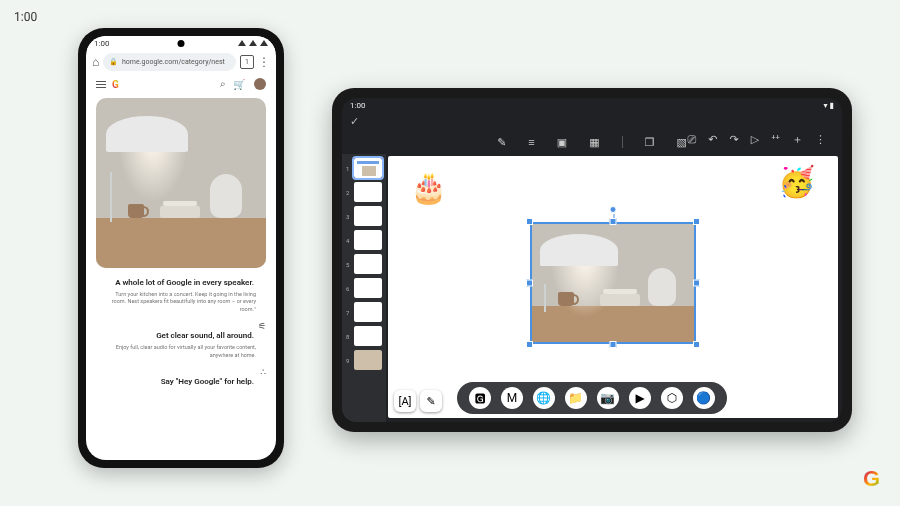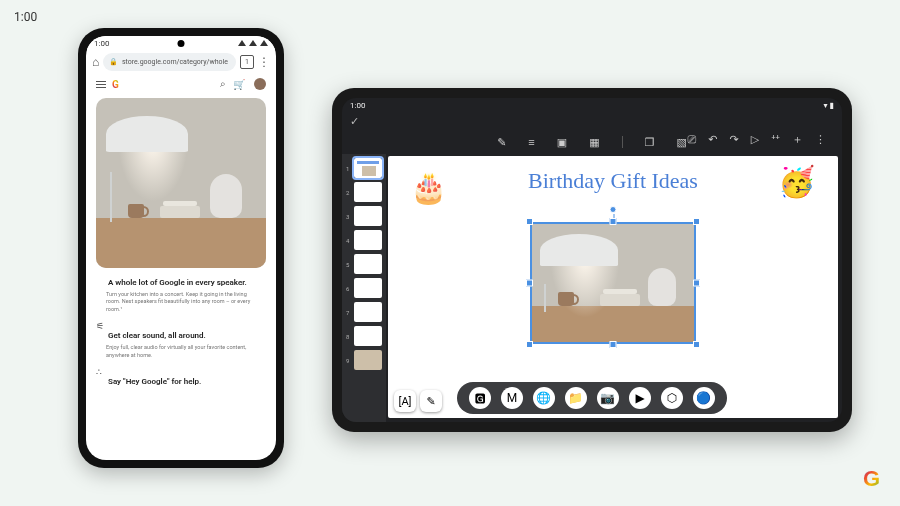--- a/index.html
+++ b/index.html
@@ -35,21 +35,21 @@
   .lock-ico{font-size:7px;}
   .url-square{width:14px;height:14px;border:1px solid #555;border-radius:2px;display:flex;align-items:center;justify-content:center;font-size:7px;color:#555;}
   .url-dots{font-size:12px;color:#555;line-height:8px;}
   .ph-sub { height:20px; display:flex; align-items:center; justify-content:space-between; padding:0 10px;}
   .ph-sub .left{display:flex;align-items:center;gap:6px;}
   .ham{display:flex;flex-direction:column;gap:2px;}
   .ham span{width:10px;height:1px;background:#555;}
   .g-logo-sm{font-weight:bold;font-size:10px;background:linear-gradient(45deg,#4285f4,#ea4335,#fbbc05,#34a853);-webkit-background-clip:text;color:transparent;}
   .ph-sub .right{display:flex;align-items:center;gap:8px;font-size:10px;color:#555;}
   .avatar{width:12px;height:12px;border-radius:50%;background:#8a6d5a;}
-  .ph-content{flex:1;overflow:hidden;padding:4px 10px 16px;text-align:left;}
+  .ph-content{flex:1;overflow:hidden;padding:4px 10px 16px;text-align:right;}
   .hero{width:100%;height:170px;border-radius:10px;overflow:hidden;position:relative;background:#c5c1b8;margin-bottom:10px;}
   .hero-bottom{position:absolute;bottom:0;left:0;right:0;height:50px;background:#b69370;}
   .lampbase{position:absolute;top:74px;left:14px;width:2px;height:50px;background:#cfd2d2;}
   .lampshade{position:absolute;top:18px;left:10px;width:82px;height:36px;border-radius:50% 50% 4% 4%;background:#e8e9e8;}
   .glow{position:absolute;top:44px;left:22px;width:70px;height:60px;background:radial-gradient(ellipse at top,#fff8ee 0%,transparent 70%);}
   .speaker{position:absolute;bottom:50px;right:24px;width:32px;height:44px;border-radius:16px 16px 10px 10px;background:#e4e2df;}
   .mug{position:absolute;bottom:50px;left:32px;width:16px;height:14px;border-radius:2px 2px 4px 4px;background:#9b7a5e;}
   .mug::after{content:"";position:absolute;right:-5px;top:2px;width:6px;height:7px;border:2px solid #9b7a5e;border-left:none;border-radius:0 6px 6px 0;}
   .books{position:absolute;bottom:50px;right:66px;width:40px;height:12px;background:#ddd9d0;border-radius:2px;}
   .books::before{content:"";position:absolute;top:-5px;left:3px;right:3px;height:5px;background:#e9e6de;border-radius:2px;}
@@ -127,21 +127,21 @@
       <div class="right">
         <span class="status-dot"></span>
         <span class="status-dot"></span>
         <span class="status-dot"></span>
       </div>
     </div>
     <div class="ph-url">
       <span class="url-back">⌂</span>
       <div class="url-pill">
         <span class="lock-ico">🔒</span>
-        <span>store.google.com/category/whole</span>
+        <span>home.google.com/category/nest</span>
       </div>
       <div class="url-square">1</div>
       <span class="url-dots">⋮</span>
     </div>
     <div class="ph-sub">
       <div class="left">
         <div class="ham">
             <span></span>
             <span></span>
             <span></span>
@@ -233,21 +233,20 @@
           <div class="thumb">
             <span class="n">8</span>
             <div class="box"></div>
           </div>
           <div class="thumb last">
             <span class="n">9</span>
             <div class="box"></div>
           </div>
         </div>
       <div class="canvas">
-        <div class="title-script">Birthday Gift Ideas</div>
         <div class="emoji cake">🎂</div>
         <div class="emoji party">🥳</div>
         <div class="sel-img">
           <div class="inner-img">
             <div class="hero-bottom"></div>
             <div class="glow"></div>
             <div class="lampshade"></div>
             <div class="lampbase"></div>
             <div class="books"></div>
             <div class="speaker"></div>

